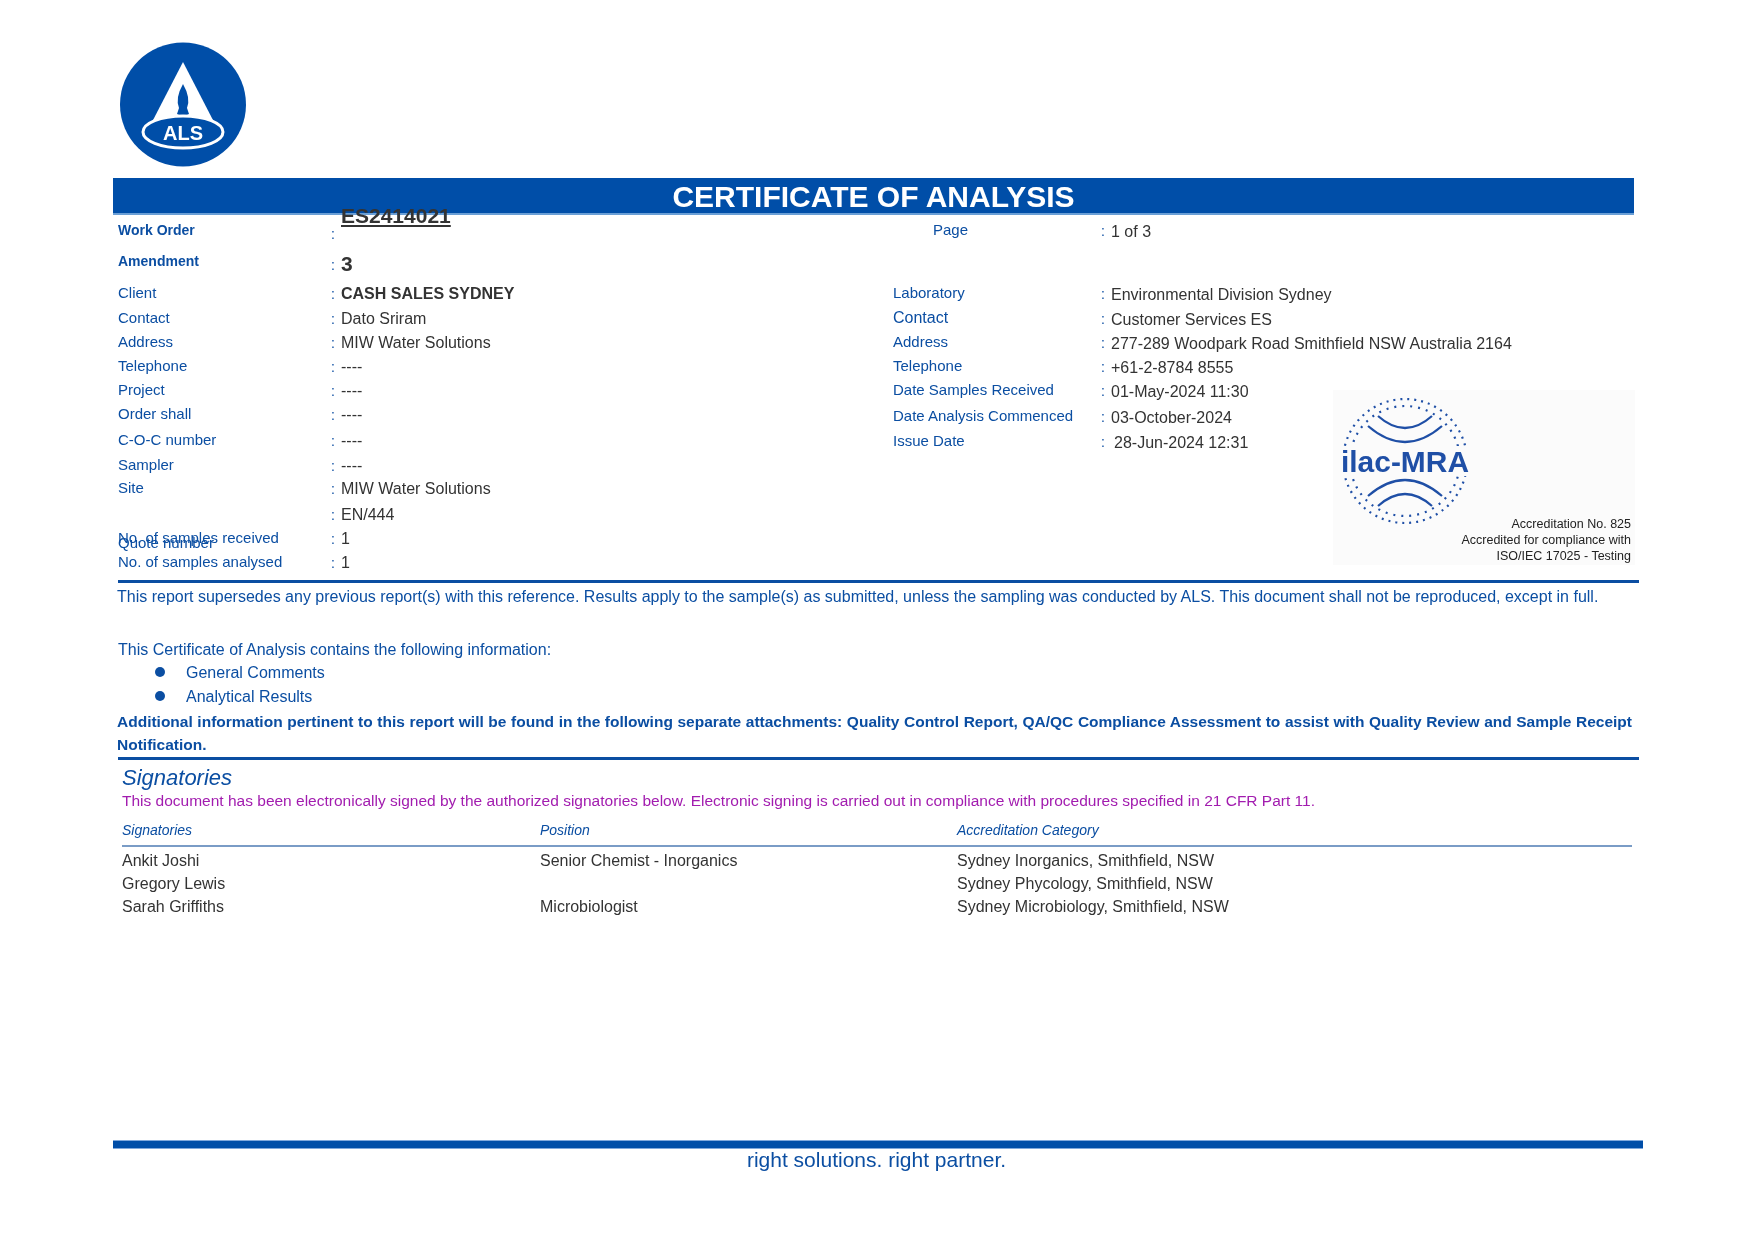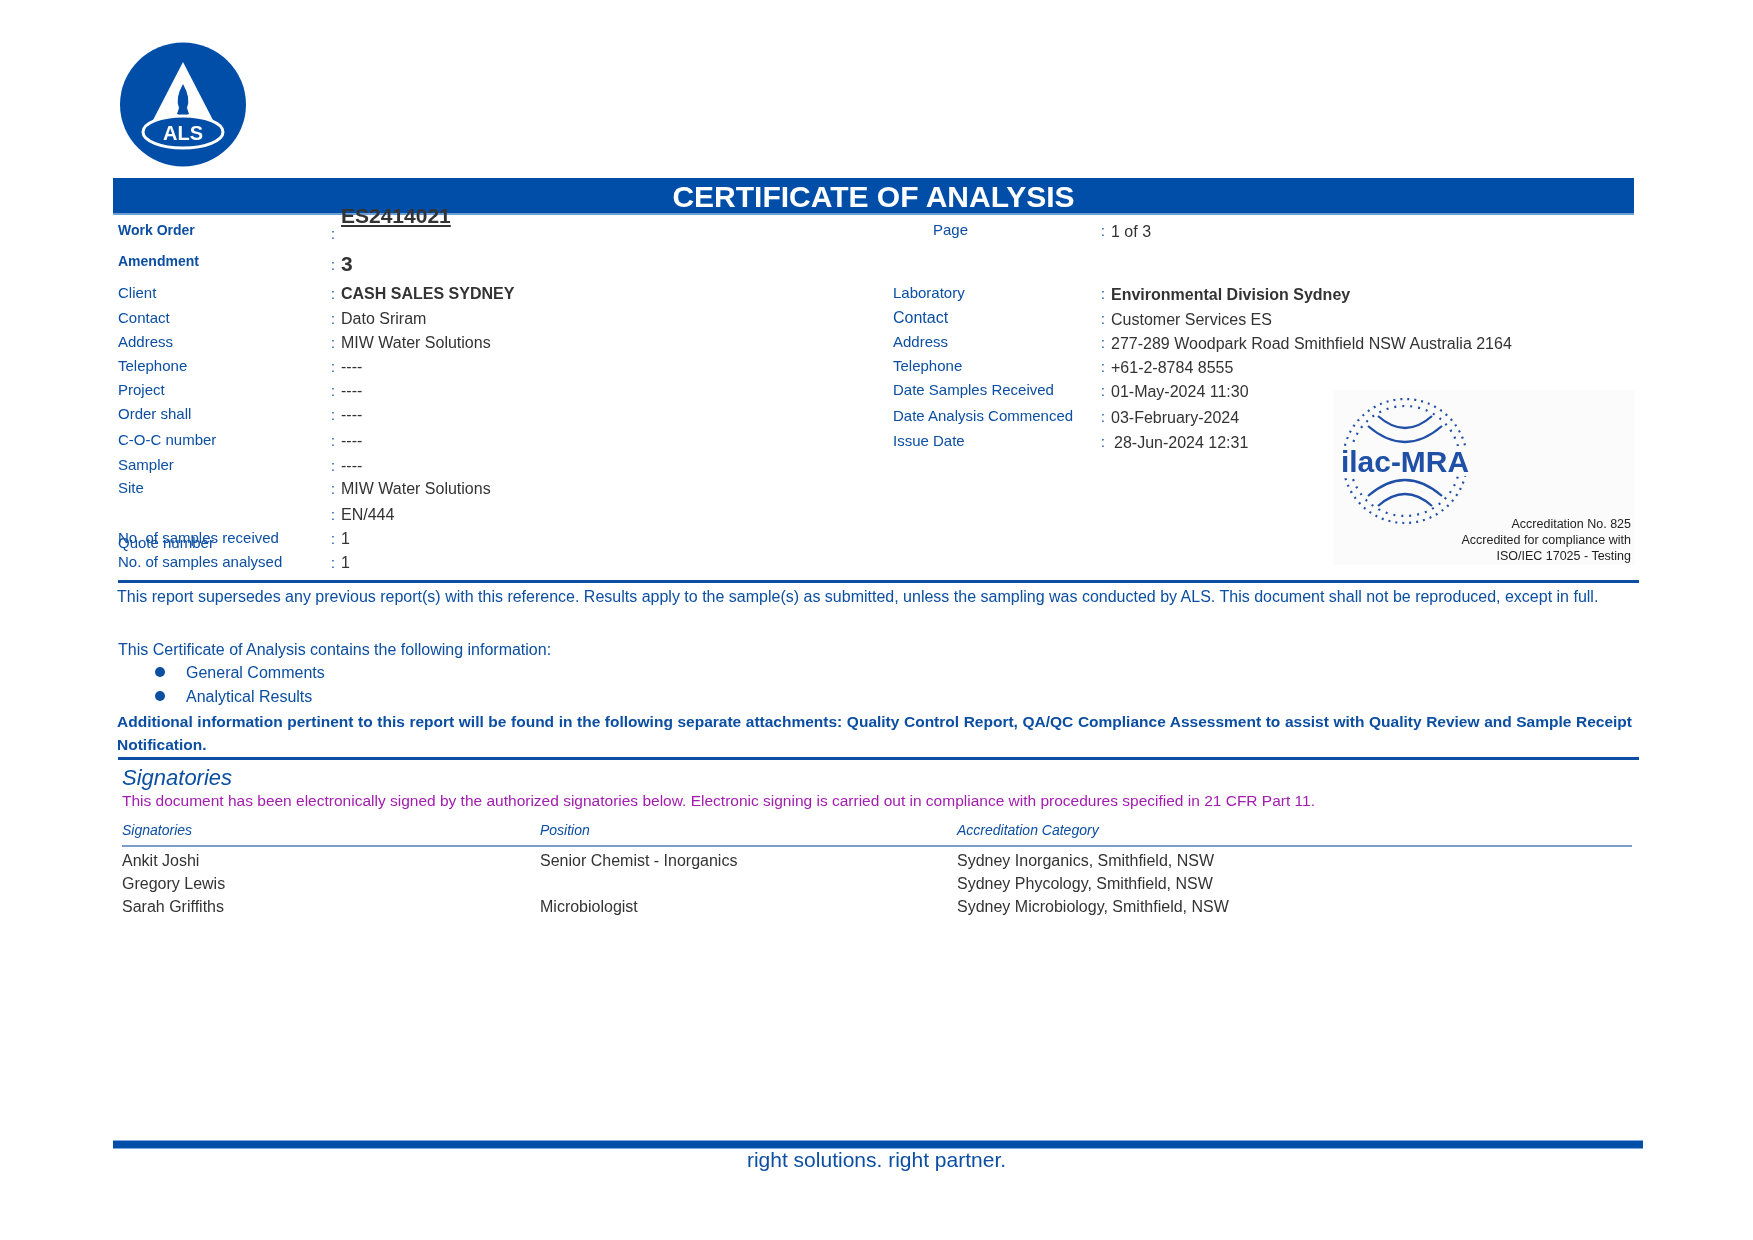--- a/index.html
+++ b/index.html
@@ -81,36 +81,36 @@
     <div class="abs colon" style="left: 331px; top: 555px;">:</div>
     <div class="abs val" style="left: 341px; top: 554px;">1</div>
   </div>
 
 <div id="right-fields">
     <div class="abs lbl" style="left: 893px; top: 221px; margin-left: 40px;">Page</div>
     <div class="abs colon" style="left: 1101px; top: 223px;">:</div>
     <div class="abs val" style="left: 1111px; top: 223px;">1 of 3</div>
     <div class="abs lbl" style="left: 893px; top: 284px;">Laboratory</div>
     <div class="abs colon" style="left: 1101px; top: 286px;">:</div>
-    <div class="abs val" style="left: 1111px; top: 286px; font-weight: bold;">Environmental Division Sydney</div>
+    <div class="abs val" style="left: 1111px; top: 286px;">Environmental Division Sydney</div>
     <div class="abs lbl" style="left: 893px; top: 309px; font-size: 16px;">Contact</div>
     <div class="abs colon" style="left: 1101px; top: 311px;">:</div>
     <div class="abs val" style="left: 1111px; top: 311px;">Customer Services ES</div>
     <div class="abs lbl" style="left: 893px; top: 333px;">Address</div>
     <div class="abs colon" style="left: 1101px; top: 335px;">:</div>
     <div class="abs val" style="left: 1111px; top: 335px;">277-289 Woodpark Road Smithfield NSW Australia 2164</div>
     <div class="abs lbl" style="left: 893px; top: 357px;">Telephone</div>
     <div class="abs colon" style="left: 1101px; top: 359px;">:</div>
     <div class="abs val" style="left: 1111px; top: 359px;">+61-2-8784 8555</div>
     <div class="abs lbl" style="left: 893px; top: 381px;">Date Samples Received</div>
     <div class="abs colon" style="left: 1101px; top: 383px;">:</div>
     <div class="abs val" style="left: 1111px; top: 383px;">01-May-2024 11:30</div>
     <div class="abs lbl" style="left: 893px; top: 407px;">Date Analysis Commenced</div>
     <div class="abs colon" style="left: 1101px; top: 409px;">:</div>
-    <div class="abs val" style="left: 1111px; top: 409px;">03-February-2024</div>
+    <div class="abs val" style="left: 1111px; top: 409px;">03-October-2024</div>
     <div class="abs lbl" style="left: 893px; top: 432px;">Issue Date</div>
     <div class="abs colon" style="left: 1101px; top: 434px;">:</div>
     <div class="abs val" style="left: 1114px; top: 434px;">28-Jun-2024 12:31</div>
   </div>
 
 <div class="abs" style="left:1333px; top:390px; width:302px; height:175px; background:#fbfbfb;">
   <div class="abs" style="left:5px; top:2px; width:135px; height:138px;">
     <svg width="135" height="138" viewBox="0 0 135 138">
       <g fill="none" stroke="#1f4fa6" stroke-width="2.2">
         <circle cx="67" cy="69" r="62" stroke-dasharray="2 5"></circle>

